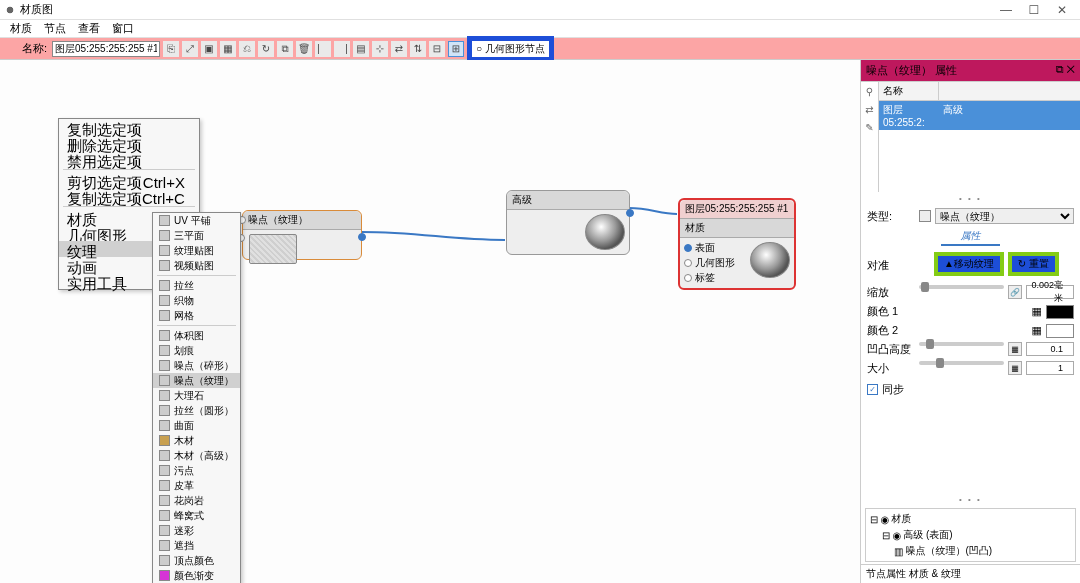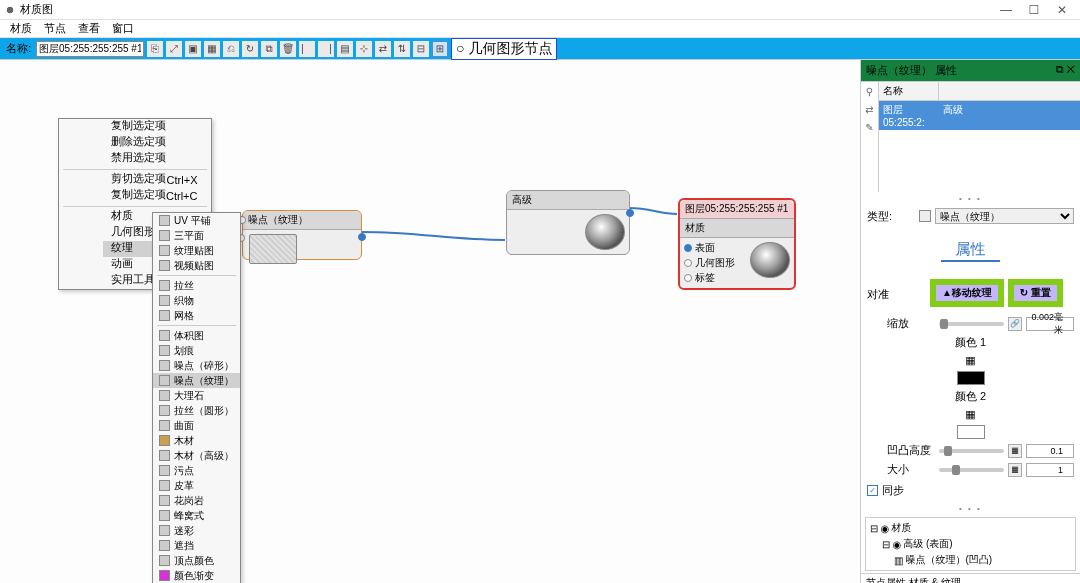--- a/index.html
+++ b/index.html
@@ -9,35 +9,35 @@
 .titlebar { height: 20px; display: flex; align-items: center; padding: 0 4px; border-bottom: 1px solid #e0e0e0; }
 .titlebar .icon { width: 12px; height: 12px; background: radial-gradient(circle, #666 40%, transparent 42%); margin-right: 4px; }
 .titlebar .title { flex: 1; }
 .winbtn { width: 28px; text-align: center; cursor: pointer; font-size: 12px; color: #555; }
 
 
 .menubar { height: 18px; display: flex; align-items: center; padding: 0 4px; border-bottom: 1px solid #e0e0e0; }
 .menubar span { padding: 0 6px; cursor: pointer; }
 
 
-.toolbar { height: 22px; display: flex; align-items: center; padding: 0 4px; gap: 3px; border-bottom: 1px solid #ccc; background: #0ea5e9; }
+.toolbar { height: 22px; display: flex; align-items: center; padding: 0 20px; gap: 3px; border-bottom: 1px solid #ccc; background: #fca5a5; }
 .toolbar .label { padding: 0 2px; }
 .toolbar input[type=text] { width: 108px; height: 16px; border: 1px solid #888; font-size: 10px; padding: 0 2px; }
 .toolbtn { width: 16px; height: 16px; border: 1px solid transparent; background: #eaeaea; cursor: pointer; display:flex; align-items:center; justify-content:center; font-size:10px; color:#444; }
 .toolbtn.sel { border:1px solid #4a90d9; background:#d0e4f7; }
-.toolbar .pill { padding:1px 4px; border:1px solid #1d4ed8; background:#fff; font-size:14px; }
+.toolbar .pill { padding:1px 4px; border:5px solid #1d4ed8; background:#fff; font-size:10px; }
 
 
 .main { position:absolute; top:60px; bottom:0; left:0; right:0; display:flex; }
 .canvas { flex:1; background:#fdfdfd; position:relative; }
 .sidepanel { width:220px; border-left:1px solid #ccc; display:flex; flex-direction:column; }
 
 
 .ctxmenu { position:absolute; background:#f7f7f7; border:1px solid #888; box-shadow:2px 2px 4px rgba(0,0,0,.2); min-width:92px; }
-.ctxmenu .row { display:flex; justify-content:space-between; align-items:flex-end; padding:2px 14px 2px 8px; cursor:default; font-size:11px; height:16px; position:relative;margin-left:44px; }
+.ctxmenu .row { display:flex; justify-content:space-between; align-items:flex-start; padding:2px 14px 2px 8px; cursor:default; font-size:15px; height:16px; position:relative; }
 .ctxmenu .row.hover { background:#d0d0d0; }
 .ctxmenu .sep { height:1px; background:#ccc; margin:2px 4px; }
 .ctxmenu .arrow::after { content:"▶"; font-size:7px; color:#555; position:absolute; right:4px; }
 
 .submenu { position:absolute; background:#f7f7f7; border:1px solid #888; box-shadow:2px 2px 4px rgba(0,0,0,.2); min-width:82px; }
 .submenu .row { display:flex; align-items:center; gap:4px; padding:1px 6px; height:15px; font-size:10px; cursor:default; }
 .submenu .row.hover { background:#d0d0d0; }
 .submenu .sep { height:1px; background:#ccc; margin:2px 4px; }
 .subicon { width:11px; height:11px; background:#ccc; border:1px solid #888; display:inline-block; flex-shrink:0; }
 
@@ -51,48 +51,48 @@
 .port { display:flex; align-items:center; gap:3px; font-size:10px; position:relative; height:12px; }
 .dot { width:8px; height:8px; border-radius:50%; background:#fff; border:1px solid #888; flex-shrink:0; }
 .dot.fill { background:#3a78c4; border-color:#3a78c4; }
 .preview { width:40px; height:36px; background:radial-gradient(circle at 40% 35%, #fff 0%, #999 45%, #555 70%); border-radius:50%; border:1px solid #888; }
 .preview.tex { width:48px; height:30px; background:repeating-linear-gradient(45deg,#e0e0e0,#e0e0e0 2px,#cfcfcf 2px,#cfcfcf 4px); border-radius:2px; }
 
 
 .wires { position:absolute; top:0; left:0; width:100%; height:100%; pointer-events:none; }
 
 
-.phdr { background:#15803d; border-bottom:1px solid #ccc; padding:3px 5px; display:flex; justify-content:space-between; font-size:11px; }
+.phdr { background:#be185d; border-bottom:1px solid #ccc; padding:3px 5px; display:flex; justify-content:space-between; font-size:11px; }
 .ptab { width:18px; height:18px; display:flex; align-items:center; justify-content:center; border-right:1px solid #ccc; cursor:pointer; font-size:10px; color:#666; }
 .listhdr { display:flex; background:#f3f3f3; border-bottom:1px solid #ccc; font-size:10px; }
 .listhdr span { padding:2px 4px; border-right:1px solid #ccc; }
 .listrow { display:flex; background:#4a90d9; color:#fff; font-size:10px; }
 .listrow span { padding:2px 4px; }
 .listempty { height:62px; }
 .collapse { text-align:center; font-size:8px; letter-spacing:2px; color:#888; padding:2px 0; cursor:pointer; }
 
 .proprow { display:flex; align-items:center; padding:3px 6px; gap:4px; font-size:11px; }
 .proprow label { width:48px; }
 .proprow input[type=text] { flex:1; height:16px; border:1px solid #aaa; font-size:10px; padding:0 2px; }
 .proprow select { flex:1; height:16px; border:1px solid #aaa; font-size:10px; }
 .radiorow { display:flex; justify-content:center; gap:20px; padding:3px 0; border-bottom:1px solid transparent; }
 .radioitem { display:flex; align-items:center; gap:3px; font-size:10px; }
 .radioled { width:9px; height:9px; border-radius:50%; border:1px solid #888; }
 .radioled.on { background:radial-gradient(circle,#3a78c4 50%, transparent 55%); border-color:#3a78c4; }
 .btnpair { display:flex; justify-content:center; gap:4px; padding:2px 0 4px; }
-.btnpair .b { border:6px solid #84cc16; padding:1px 6px; font-size:10px; cursor:pointer; background:#c4b5fd;font-weight:bold; }
-
-.sliderrow { display:flex; align-items:center; padding:2px 6px; gap:4px; font-size:11px;margin-left:20px; }
+.btnpair .b { border:4px solid #84cc16; padding:1px 6px; font-size:10px; cursor:pointer; background:#1d4ed8; }
+
+.sliderrow { display:flex; align-items:flex-start; padding:2px 6px; gap:4px; font-size:11px; }
 .sliderrow label { width:48px; }
 .sliderrow .track { flex:1; height:4px; background:#ccc; border-radius:2px; position:relative; }
 .sliderrow .thumb { width:8px; height:10px; background:#888; position:absolute; top:-3px; border-radius:2px; }
 .sliderrow .numbx { width:48px; height:14px; border:1px solid #aaa; font-size:9px; text-align:right; padding-right:10px; display:flex; align-items:center; justify-content:flex-end; }
 .sliderrow .micro { width:14px; height:14px; border:1px solid #aaa; background:#eee; font-size:8px; display:flex; align-items:center; justify-content:center; }
 
-.colorrow { display:flex; align-items:center; padding:2px 6px; gap:4px; font-size:11px;flex-direction:column; }
+.colorrow { display:flex; align-items:center; padding:2px 6px; gap:4px; font-size:11px; }
 .colorrow label { flex:1; }
 .colorswatch { width:28px; height:14px; border:1px solid #888; }
 .checkrow { display:flex; align-items:center; gap:4px; padding:4px 6px; font-size:11px; }
 .checkrow .cb { width:11px; height:11px; border:1px solid #3a78c4; color:#3a78c4; font-size:8px; display:flex; align-items:center; justify-content:center; }
 
 .bottombox { border:1px solid #ccc; margin:2px 4px; padding:2px 4px; font-size:10px; }
 .bottombox .tr { display:flex; align-items:center; gap:2px; padding:1px 0; }
 .bottombox .indent1 { padding-left:12px; }
 .bottombox .indent2 { padding-left:24px; }
 .statusbar { border-top:1px solid #ccc; font-size:10px; padding:2px 5px; }
@@ -357,21 +357,21 @@
       </div>
     </div>
     <div class="collapse">• • •</div>
 
     <div class="proprow">
       <label>类型:</label>
       <span style="width:12px;height:12px;border:1px solid #888;background:#eee;"></span>
       <select><option>噪点（纹理）</option></select>
     </div>
 
-    <div style="text-align:center;padding:1px;color:#3a78c4;border-bottom:2px solid #3a78c4;margin:12px 80px;font-size:15px;">属性</div>
+    <div style="text-align:center;padding:1px;color:#3a78c4;border-bottom:2px solid #3a78c4;margin:1px 80px;font-size:10px;font-style:italic;">属性</div>
 
     <div class="proprow">
       <label>对准</label>
       <div style="flex:1;">
         <div class="btnpair">
           <div class="b">▲移动纹理</div>
           <div class="b">↻ 重置</div>
         </div>
       </div>
     </div>

